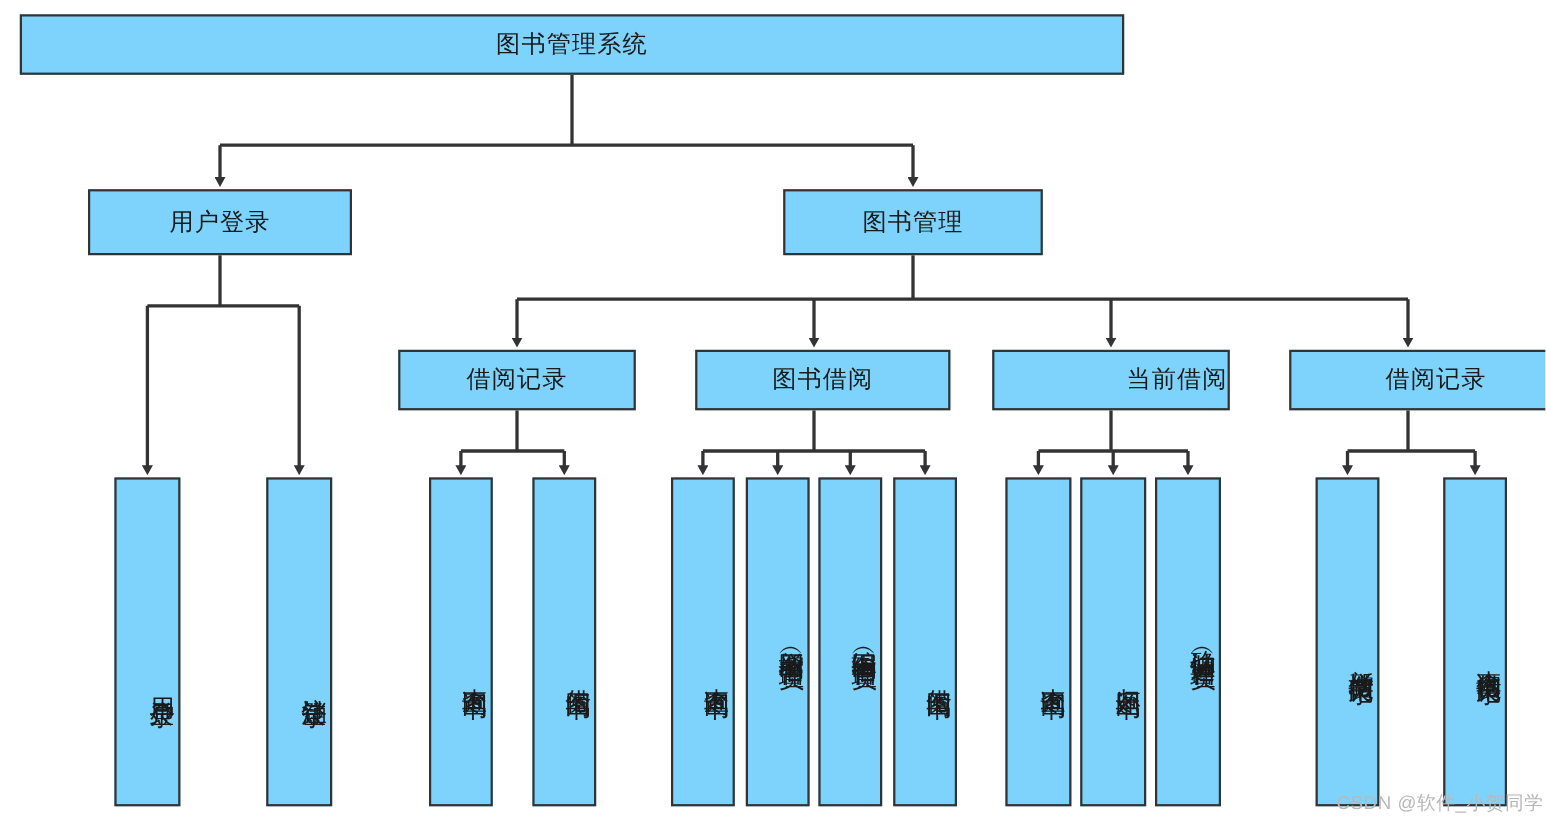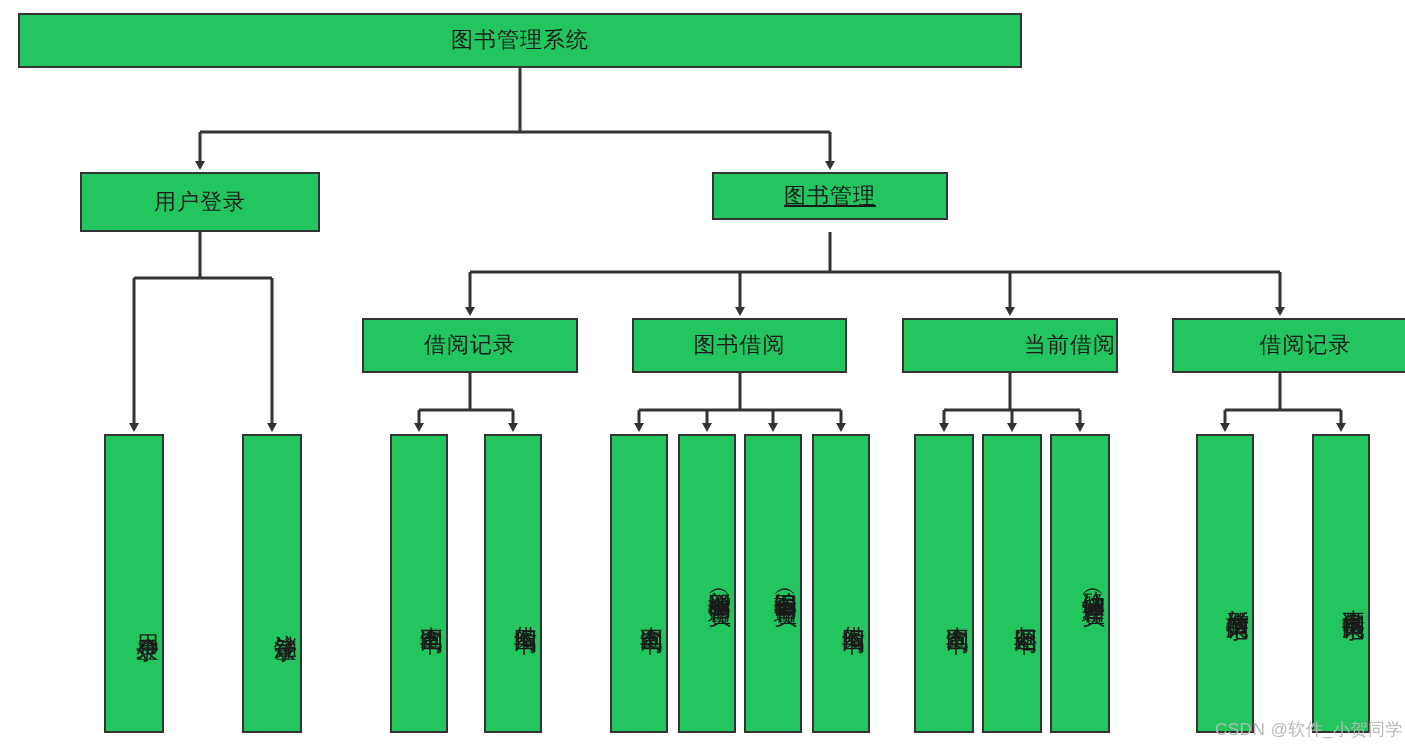--- a/index.html
+++ b/index.html
@@ -22,21 +22,21 @@
     left: 0;
     top: 0;
     width: 1405px;
     height: 747px;
     pointer-events: none;
   }
   .node {
     position: absolute;
     box-sizing: border-box;
     border: 2px solid #333333;
-    background: #22c55e;
+    background: #7dd3fc;
     display: flex;
     align-items: center;
     justify-content: center;
     color: #1a1a1a;
   }
   .node.horiz {
     font-size: 22px;
     letter-spacing: 1px;
     line-height: 1.2;
   }
@@ -114,28 +114,28 @@
     </g>
   </svg>
 
   <div class="node horiz" style="left:18px;top:13px;width:1004px;height:55px;">
     <span>图书管理系统</span>
   </div>
 
   <div class="node horiz" style="left:80px;top:172px;width:240px;height:60px;">
     <span>用户登录</span>
   </div>
-  <div class="node horiz" style="left:712px;top:172px;width:236px;height:48px;text-decoration:underline;">
+  <div class="node horiz" style="left:712px;top:172px;width:236px;height:60px;">
     <span>图书管理</span>
   </div>
 
   <div class="node horiz" style="left:362px;top:318px;width:216px;height:55px;">
     <span>借阅记录</span>
   </div>
-  <div class="node horiz" style="left:632px;top:318px;width:215px;height:55px;">
+  <div class="node horiz" style="left:632px;top:318px;width:232px;height:55px;">
     <span>图书借阅</span>
   </div>
   <div class="node horiz" style="left:902px;top:318px;width:216px;height:55px;justify-content:flex-end;">
     <span>当前借阅</span>
   </div>
   <div class="node horiz" style="left:1172px;top:318px;width:240px;height:55px;padding-left:27px;">
     <span>借阅记录</span>
   </div>
 
   <div class="node vert" style="left:104px;top:434px;width:60px;height:299px;padding-top:80px;">

